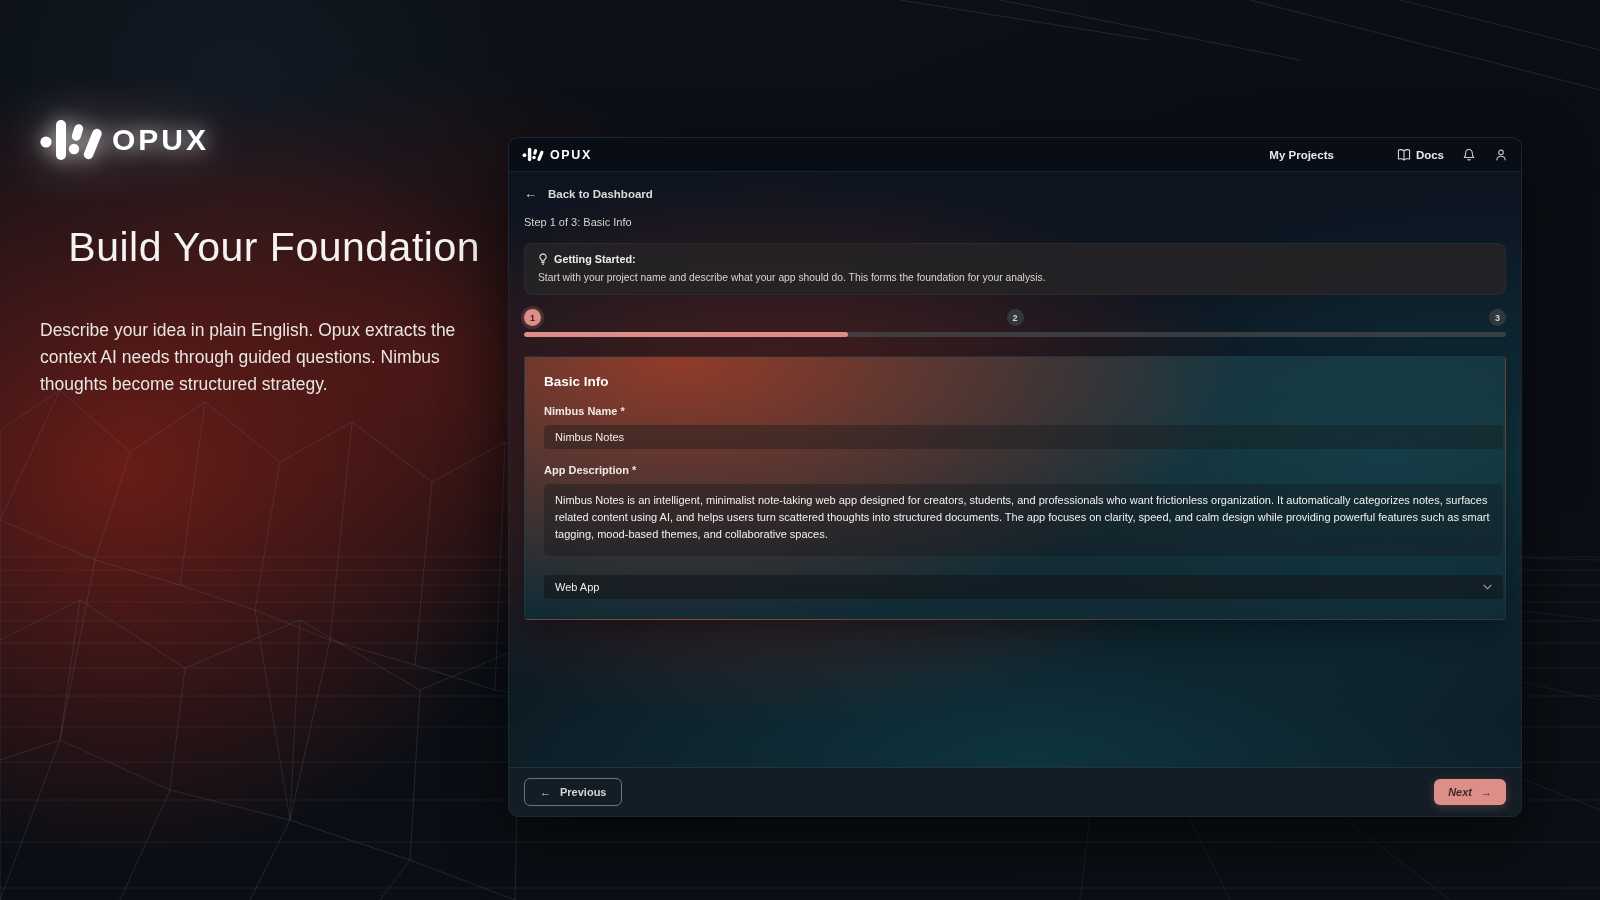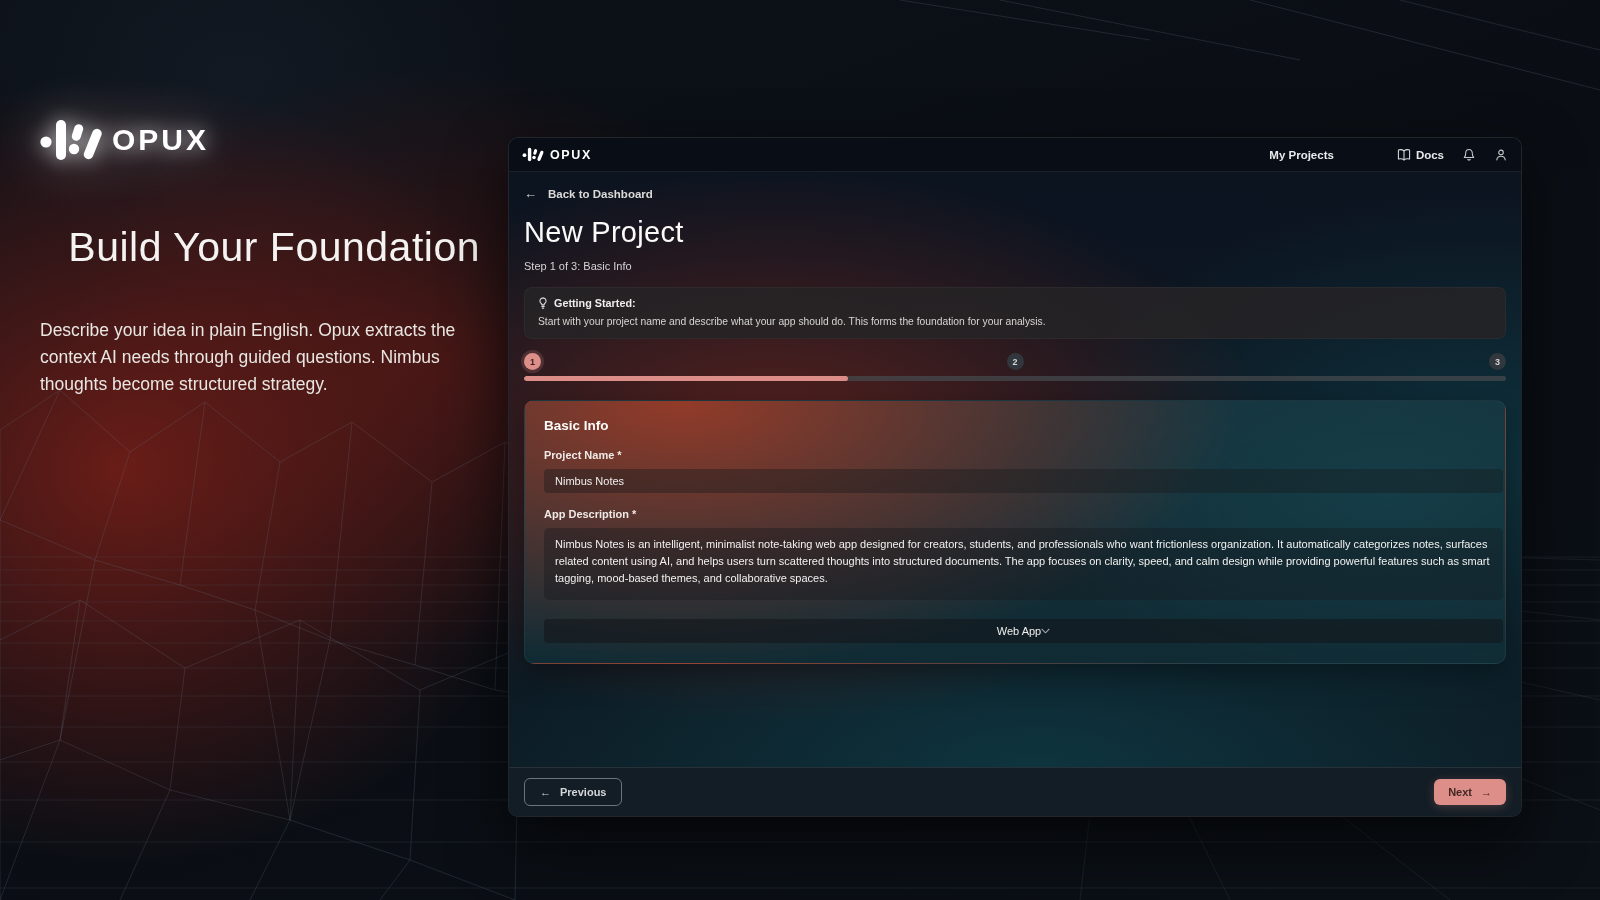--- a/index.html
+++ b/index.html
@@ -74,21 +74,21 @@
   .tip-body { font-size:10.3px; color:#d8d5d2; }
 
   .steps-row { display:flex; align-items:center; justify-content:space-between; margin-bottom:6px; }
   .step-dot { width:17px; height:17px; border-radius:50%; display:flex; align-items:center; justify-content:center;
     font-size:9px; font-weight:600; background:#32373d; color:#d3d5d8; }
   .step-dot.active { background:#dd8e89; color:#3a2522; box-shadow:0 0 0 3px rgba(221,142,137,0.18); }
   .progress-track { height:5px; border-radius:3px; background:rgba(70,74,78,0.75); overflow:hidden; margin-bottom:19px; }
   .progress-fill { height:100%; border-radius:3px; background:#dd8e89; }
 
   .form-card {
-    border-radius:10px; padding:17px 2px 20px 19px;
+    border-radius:4px; padding:17px 2px 20px 19px;
     border:1px solid rgba(255,255,255,0.05);
     background:
       radial-gradient(900px 430px at 16% 0%, rgba(164,60,38,0.88), rgba(164,60,38,0) 62%),
       radial-gradient(560px 280px at 88% 36%, rgba(22,92,104,0.30), rgba(22,92,104,0) 65%),
       linear-gradient(180deg, #16323c 0%, #102b34 100%);
     box-shadow:0 10px 30px rgba(0,0,0,0.35);
   }
   .card-title { font-size:13.5px; font-weight:700; color:#fdfcfb; margin-bottom:16px; }
   .field-label { font-size:11px; font-weight:600; color:#efe9e6; margin-bottom:8px; }
   .field-helper { font-size:10.3px; color:#ddd4cf; margin:-3px 0 9px 0; }
@@ -97,40 +97,41 @@
     background:rgba(22,24,28,0.40); color:#f0efee; font-size:11px; padding:0 11px;
     font-family:"Liberation Sans", sans-serif; margin-bottom:15px;
   }
   .text-area {
     width:100%; height:72px; border:none; outline:none; border-radius:5px; resize:none;
     background:rgba(22,24,28,0.38); color:#f2f1f0; font-size:11px; line-height:1.55;
     padding:8px 11px; font-family:"Liberation Sans", sans-serif; margin-bottom:15px;
   }
   .select-box {
     width:100%; height:24px; border-radius:4px; background:rgba(18,20,24,0.55);
-    display:flex; align-items:center; justify-content:center; padding:0 11px;
+    display:flex; align-items:center; justify-content:space-between; padding:0 11px;
     font-size:11px; color:#f0efee; cursor:pointer;
   }
   .chev { opacity:0.7; display:flex; align-items:center; }
 
   .app-footer {
     flex:0 0 49px; display:flex; align-items:center; justify-content:space-between;
     padding:0 15px; border-top:1px solid rgba(255,255,255,0.09);
     background:rgba(28,44,54,0.45);
   }
   .btn-prev {
     display:flex; align-items:center; gap:9px; padding:7px 15px; border-radius:6px;
     border:1px solid rgba(220,222,224,0.45); background:transparent; color:#d4d6d8;
     font-size:11px; font-weight:600; cursor:pointer; font-family:"Liberation Sans", sans-serif;
   }
   .btn-next {
     display:flex; align-items:center; gap:9px; padding:7px 14px; border-radius:6px;
     border:none; background:#dd8e89; color:#422723;
     font-size:11px; font-weight:700; cursor:pointer; font-family:"Liberation Sans", sans-serif;
     box-shadow:0 2px 10px rgba(221,142,137,0.25);
+    font-style:italic;
   }
   svg.stroke-ic { stroke:#dcdee0; fill:none; stroke-width:1.2; stroke-linecap:round; stroke-linejoin:round; }
 </style>
 </head>
 <body>
 
 <div class="bg-glows"></div>
 
 <svg class="bg-wire" viewBox="0 0 1600 900" preserveAspectRatio="none">
   <g stroke="#5d6875" stroke-opacity="0.18" stroke-width="1" fill="none">
@@ -226,21 +227,20 @@
     </div>
   </div>
 
   <div class="app-content">
 
     <div class="back-row">
       <span class="back-arrow">←</span>
       <span>Back to Dashboard</span>
     </div>
 
-    <div class="page-title">New Project</div>
     <div class="step-label">Step 1 of 3: Basic Info</div>
 
     <div class="tipbox">
       <div class="tip-title">
         <svg class="stroke-ic" width="10" height="12" viewBox="0 0 10 13">
           <path d="M5 0.9 a3.4 3.4 0 0 1 1.9 6.2 c-0.5 0.4-0.7 0.9-0.7 1.4 H3.8 c0-0.5-0.2-1-0.7-1.4 A3.4 3.4 0 0 1 5 0.9 Z"></path>
           <path d="M3.8 10.2 h2.4 M4.2 12 h1.6"></path>
         </svg>
         <span>Getting Started:</span>
       </div>
@@ -252,21 +252,21 @@
       <span class="step-dot">2</span>
       <span class="step-dot">3</span>
     </div>
     <div class="progress-track">
       <div class="progress-fill" style="width: 33%;"></div>
     </div>
 
     <div class="form-card">
       <div class="card-title">Basic Info</div>
 
-      <div class="field-label">Project Name *</div>
+      <div class="field-label">Nimbus Name *</div>
       <input class="text-input" type="text" value="Nimbus Notes" style="">
 
       <div class="field-label">App Description *</div>
       <textarea class="text-area" style="">Nimbus Notes is an intelligent, minimalist note-taking web app designed for creators, students, and professionals who want frictionless organization. It automatically categorizes notes, surfaces related content using AI, and helps users turn scattered thoughts into structured documents. The app focuses on clarity, speed, and calm design while providing powerful features such as smart tagging, mood-based themes, and collaborative spaces.</textarea>
 
       <div class="select-box">
         <span>Web App</span>
         <span class="chev">
           <svg width="9" height="6" viewBox="0 0 10 6" class="stroke-ic">
               <path d="M1 1 L5 5 L9 1"></path>

